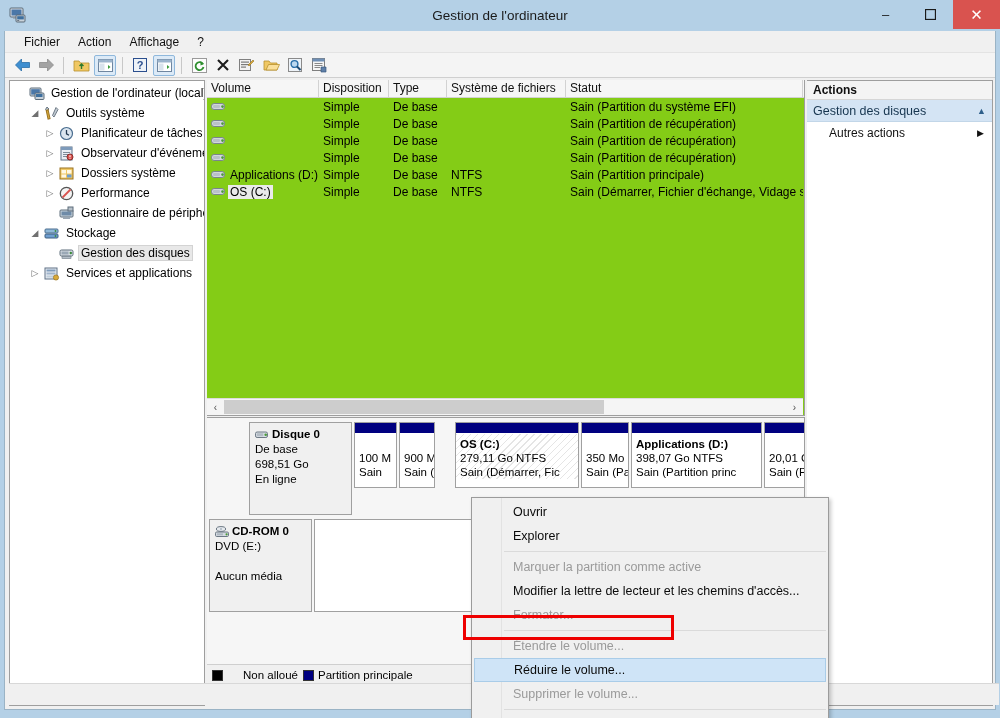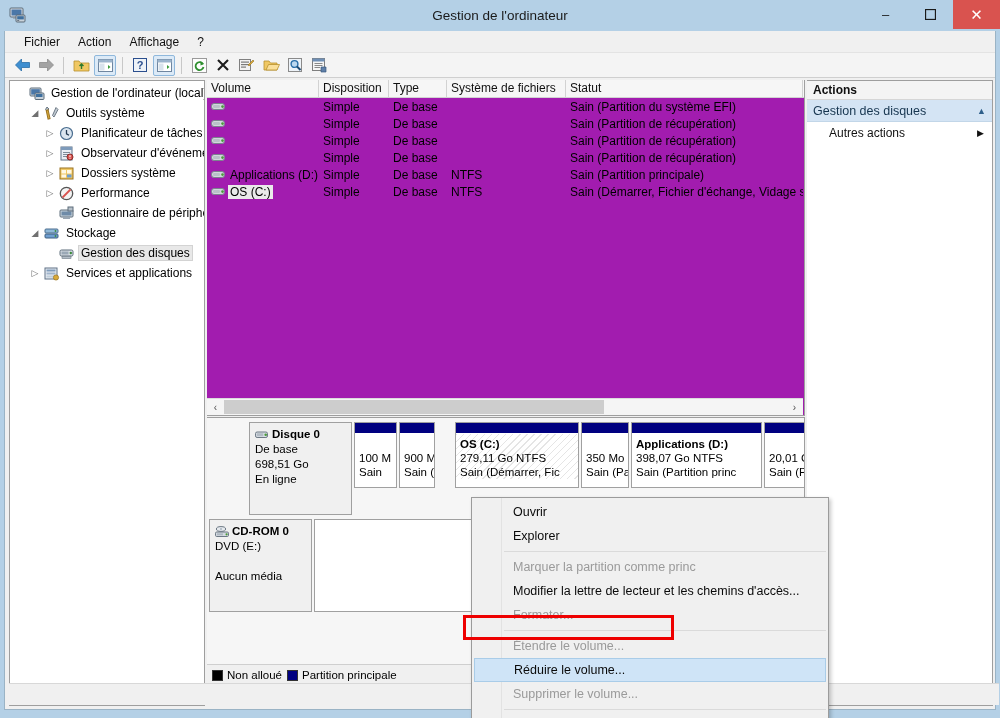--- a/index.html
+++ b/index.html
@@ -100,21 +100,21 @@
   .sb-thumb { position: absolute; top: 1px; height: 14px; background: #cdcdcd; }
 
   
   .center {
     position: absolute; left: 200px; top: 49px; width: 602px; height: 626px;
     background: #f0f0f0;
   }
   
   .vollist {
     position: absolute; left: 2px; top: 0; width: 598px; height: 336px;
-    background: #a21caf; border: 1px solid #9e9e9e; border-top: none;
+    background: #84cc16; border: 1px solid #9e9e9e; border-top: none;
     border-left: none; overflow: hidden;
   }
   .vhead { display: flex; height: 18px; background: #f6f6f6;
     border-bottom: 1px solid #d2d2d2; }
   .vhead .cell {
     font-size: 12px; color: #111; padding: 1px 4px; border-right: 1px solid #d2d2d2;
     overflow: hidden; white-space: nowrap; cursor: default;
   }
   .vrow { display: flex; height: 17px; align-items: center; cursor: default; }
   .vrow .cell {
@@ -687,21 +687,21 @@
                 <div>DVD (E:)</div>
                 <div style="height:15px"></div>
                 <div>Aucun média</div>
               </div>
               <div class="partstrip" style="width: 490px; height: 93px; margin-left: 2px;">
                 <div class="emptybox" style="position: absolute; left: 0px; top: 0px; width: 490px; height: 93px;"></div>
               </div>
             </div>
           </div>
         <div class="legend" id="legend">
-            <div style="display: flex; align-items: center; gap: 4px;">
+            <div style="display: flex; align-items: center; gap: 20px;">
               <span class="swatch" style="background: rgb(0, 0, 0);"></span>
               <span>Non alloué</span>
             </div>
             <div style="display: flex; align-items: center; gap: 4px;">
               <span class="swatch" style="background: rgb(0, 0, 128);"></span>
               <span>Partition principale</span>
             </div>
           </div>
       </div>
     </div>
@@ -727,21 +727,21 @@
       <div class="ctx-gutter"></div>
       <div id="ctx-items" style="position:relative;padding-top:2px;">
           <div class="ctx-item">
             <span>Ouvrir</span>
           </div>
           <div class="ctx-item">
             <span>Explorer</span>
           </div>
           <div class="ctx-sep"></div>
           <div class="ctx-item disabled">
-            <span>Marquer la partition comme princ</span>
+            <span>Marquer la partition comme active</span>
           </div>
           <div class="ctx-item">
             <span>Modifier la lettre de lecteur et les chemins d'accès...</span>
           </div>
           <div class="ctx-item disabled">
             <span>Formater...</span>
           </div>
           <div class="ctx-sep"></div>
           <div class="ctx-item disabled">
             <span>Étendre le volume...</span>

